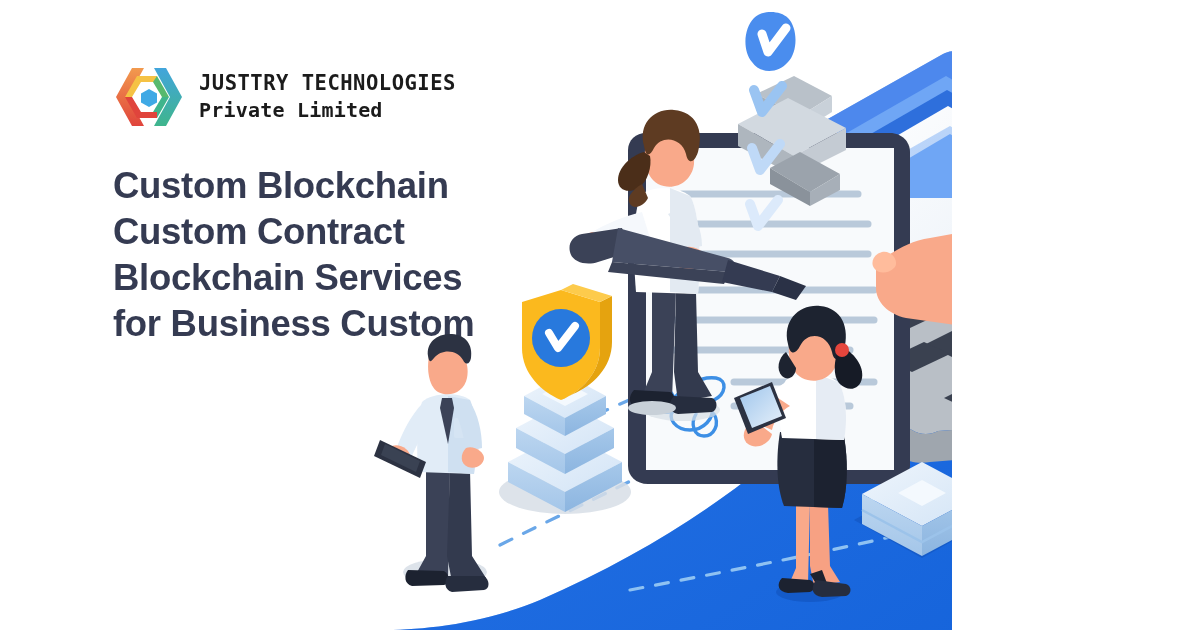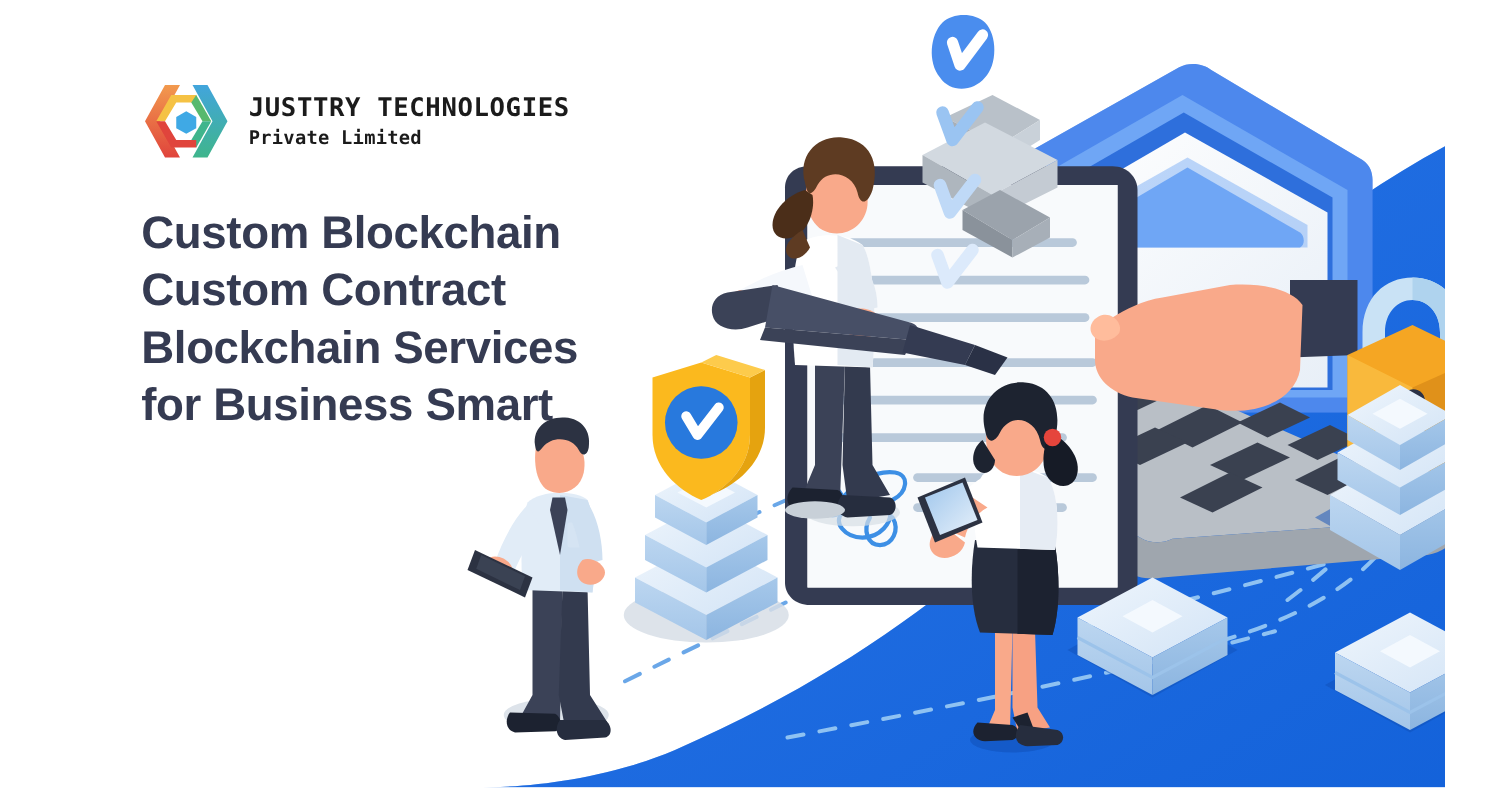--- a/index.html
+++ b/index.html
@@ -3,37 +3,37 @@
 <meta charset="utf-8">
 <style>
   * { margin:0; padding:0; box-sizing:border-box; }
   html,body { width:1200px; height:630px; }
   body {
     font-family:"Liberation Sans", sans-serif;
     background:#ffffff;
     overflow:hidden;
     position:relative;
   }
-  #stage { position:relative; width:1156px; height:630px; background:#fff; overflow:hidden; }
+  #stage { position:relative; width:952px; height:630px; background:#fff; overflow:hidden; }
 
   
   .bg-blob { position:absolute; inset:0; width:1200px; height:630px; }
 
   
   .logo-wrap { position:absolute; left:113px; top:63px; display:flex; align-items:center; gap:14px; }
   .logo-mark { width:72px; height:68px; display:block; }
   .logo-text { display:flex; flex-direction:column; justify-content:center; }
   .logo-l1 {
     font-family:"DejaVu Sans Mono", monospace;
     font-size:20.5px; font-weight:700; letter-spacing:.5px;
     color:#1b1b1b; line-height:1.15; white-space:nowrap;
   }
   .logo-l2 {
     font-family:"DejaVu Sans Mono", monospace;
-    font-size:15px; font-weight:700; letter-spacing:.2px;
+    font-size:20px; font-weight:700; letter-spacing:.2px;
     color:#1b1b1b; line-height:1.2; margin-top:3px; white-space:nowrap;
   }
 
   
   .headline {
     position:absolute; left:113px; top:163px;
     font-size:36.5px; font-weight:700; line-height:46px;
     color:#353b52; letter-spacing:-.3px;
     max-width:430px;
   }
@@ -88,21 +88,21 @@
     <div class="logo-text">
       <div class="logo-l1">JUSTTRY TECHNOLOGIES</div>
       <div class="logo-l2">Private Limited</div>
     </div>
   </div>
 
   <h1 class="headline">
     <span class="l">Custom Blockchain</span>
     <span class="l">Custom Contract</span>
     <span class="l">Blockchain Services</span>
-    <span class="l">for Business Smart</span>
+    <span class="l">for Business Custom</span>
   </h1>
 
   <div class="illus">
   <svg width="880" height="630" viewBox="0 0 880 630">
     <defs>
       <linearGradient id="blkTop" x1="0" y1="0" x2="1" y2="1">
         <stop offset="0%" stop-color="#EEF5FC"></stop>
             <stop offset="100%" stop-color="#D3E4F6"></stop>
       </linearGradient>
       <linearGradient id="blkL" x1="0" y1="0" x2="0" y2="1">

